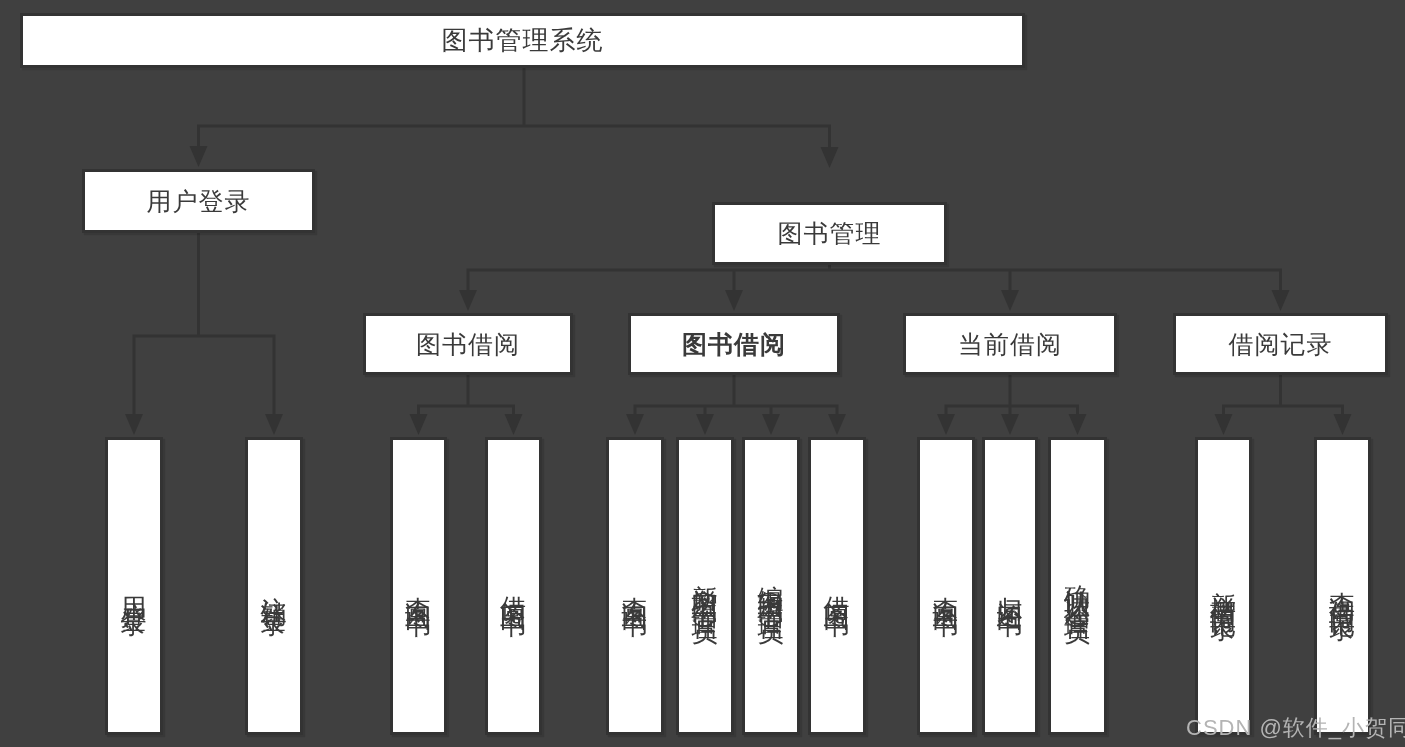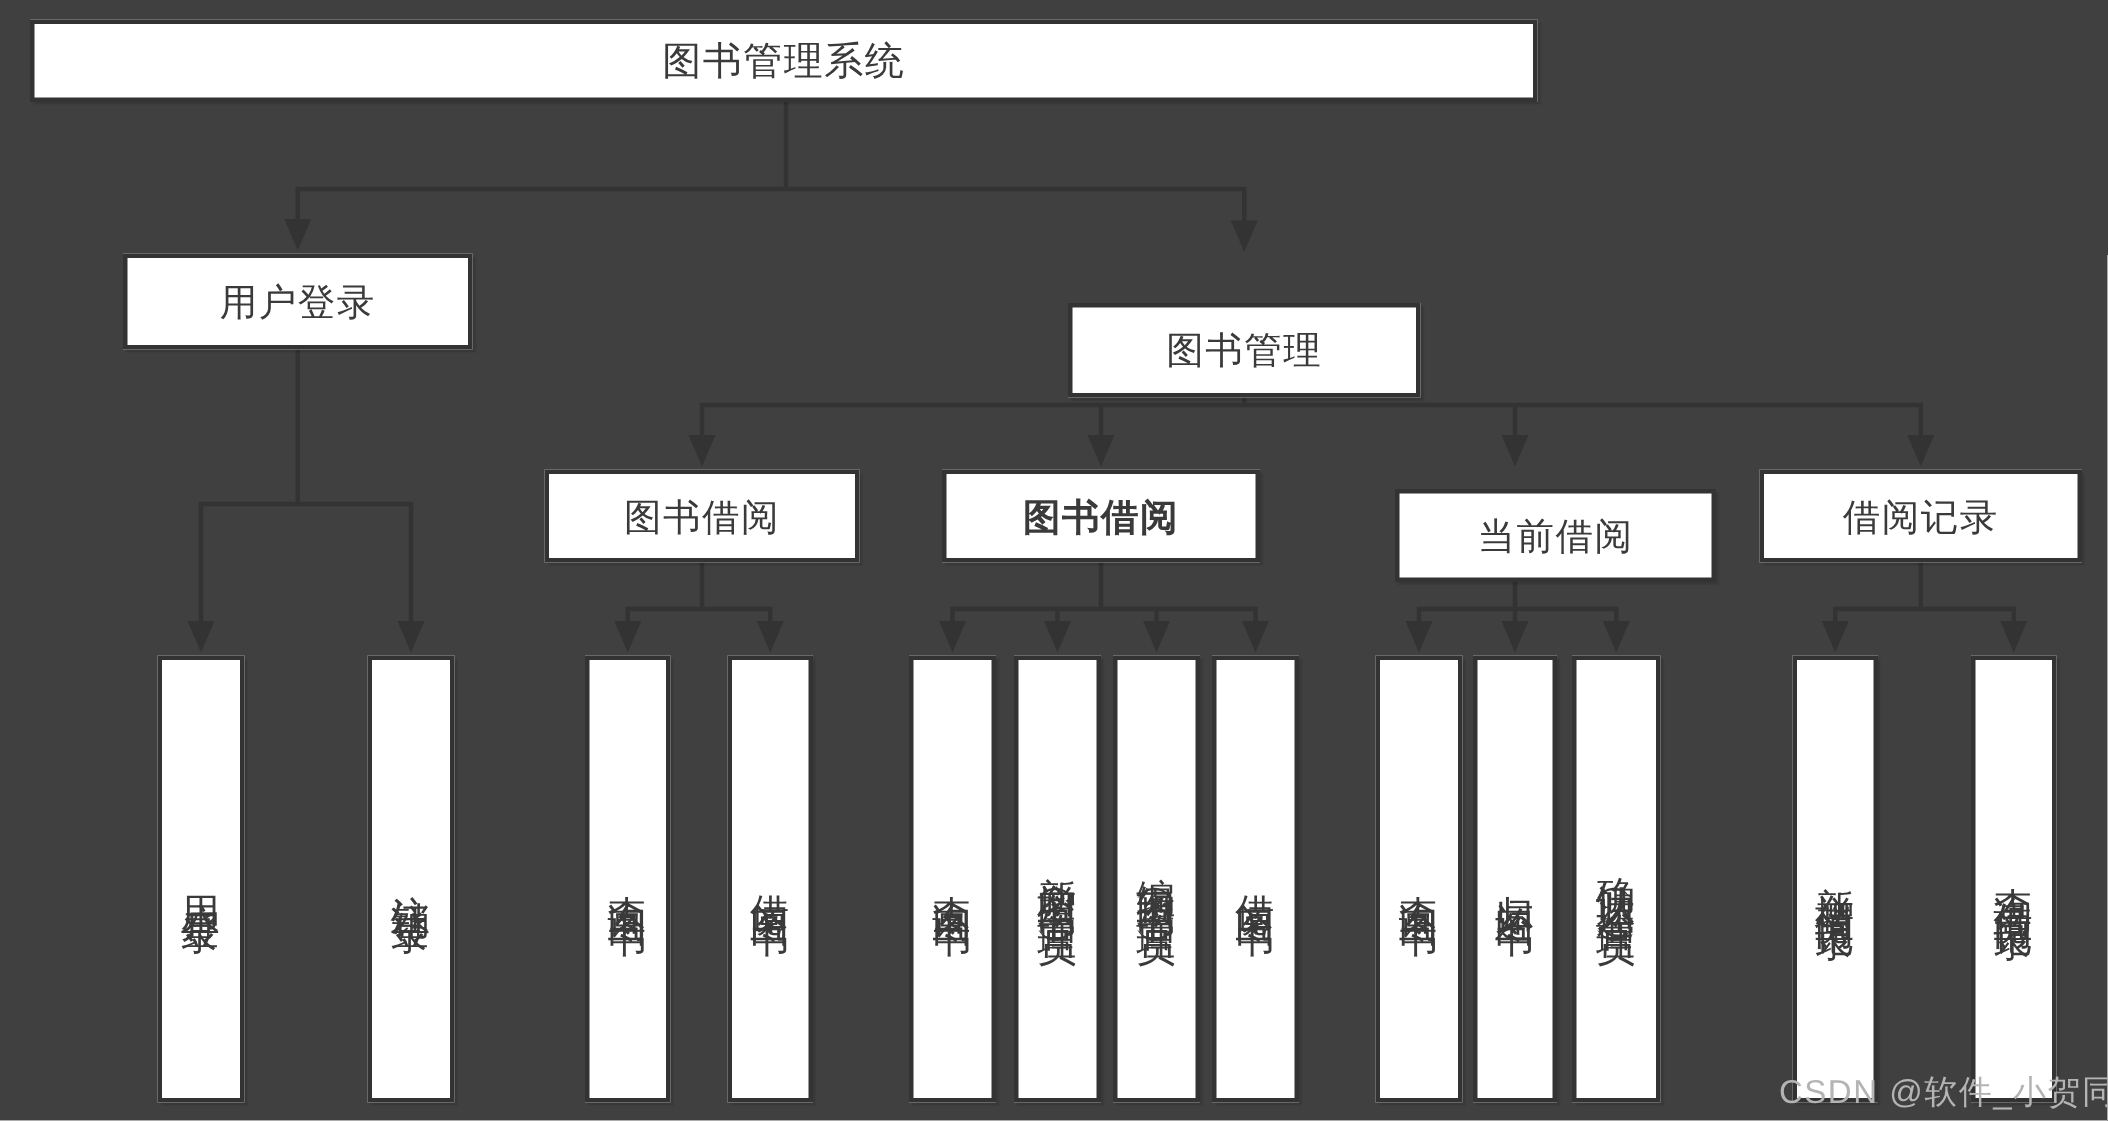--- a/index.html
+++ b/index.html
@@ -83,21 +83,21 @@
   <div class="node h" style="left:712px; top:170px; width:235px; height:63px;margin-top:32px;">
     <span>图书管理</span>
   </div>
 
   <div class="node h" style="left:363px; top:313px; width:210px; height:62px;">
     <span>图书借阅</span>
   </div>
   <div class="node h" style="left:628px; top:313px; width:212px; height:62px;font-weight:bold;">
     <span>图书借阅</span>
   </div>
-  <div class="node h" style="left:903px; top:326px; width:214px; height:62px;margin-left:27px;">
+  <div class="node h" style="left:903px; top:313px; width:214px; height:62px;">
     <span>当前借阅</span>
   </div>
   <div class="node h" style="left:1173px; top:313px; width:215px; height:62px;">
     <span>借阅记录</span>
   </div>
 
   <div class="node v" style="left:105px; top:437px; width:58px; height:298px;">
     <span>用户登录</span>
   </div>
   <div class="node v" style="left:245px; top:437px; width:58px; height:298px;">

